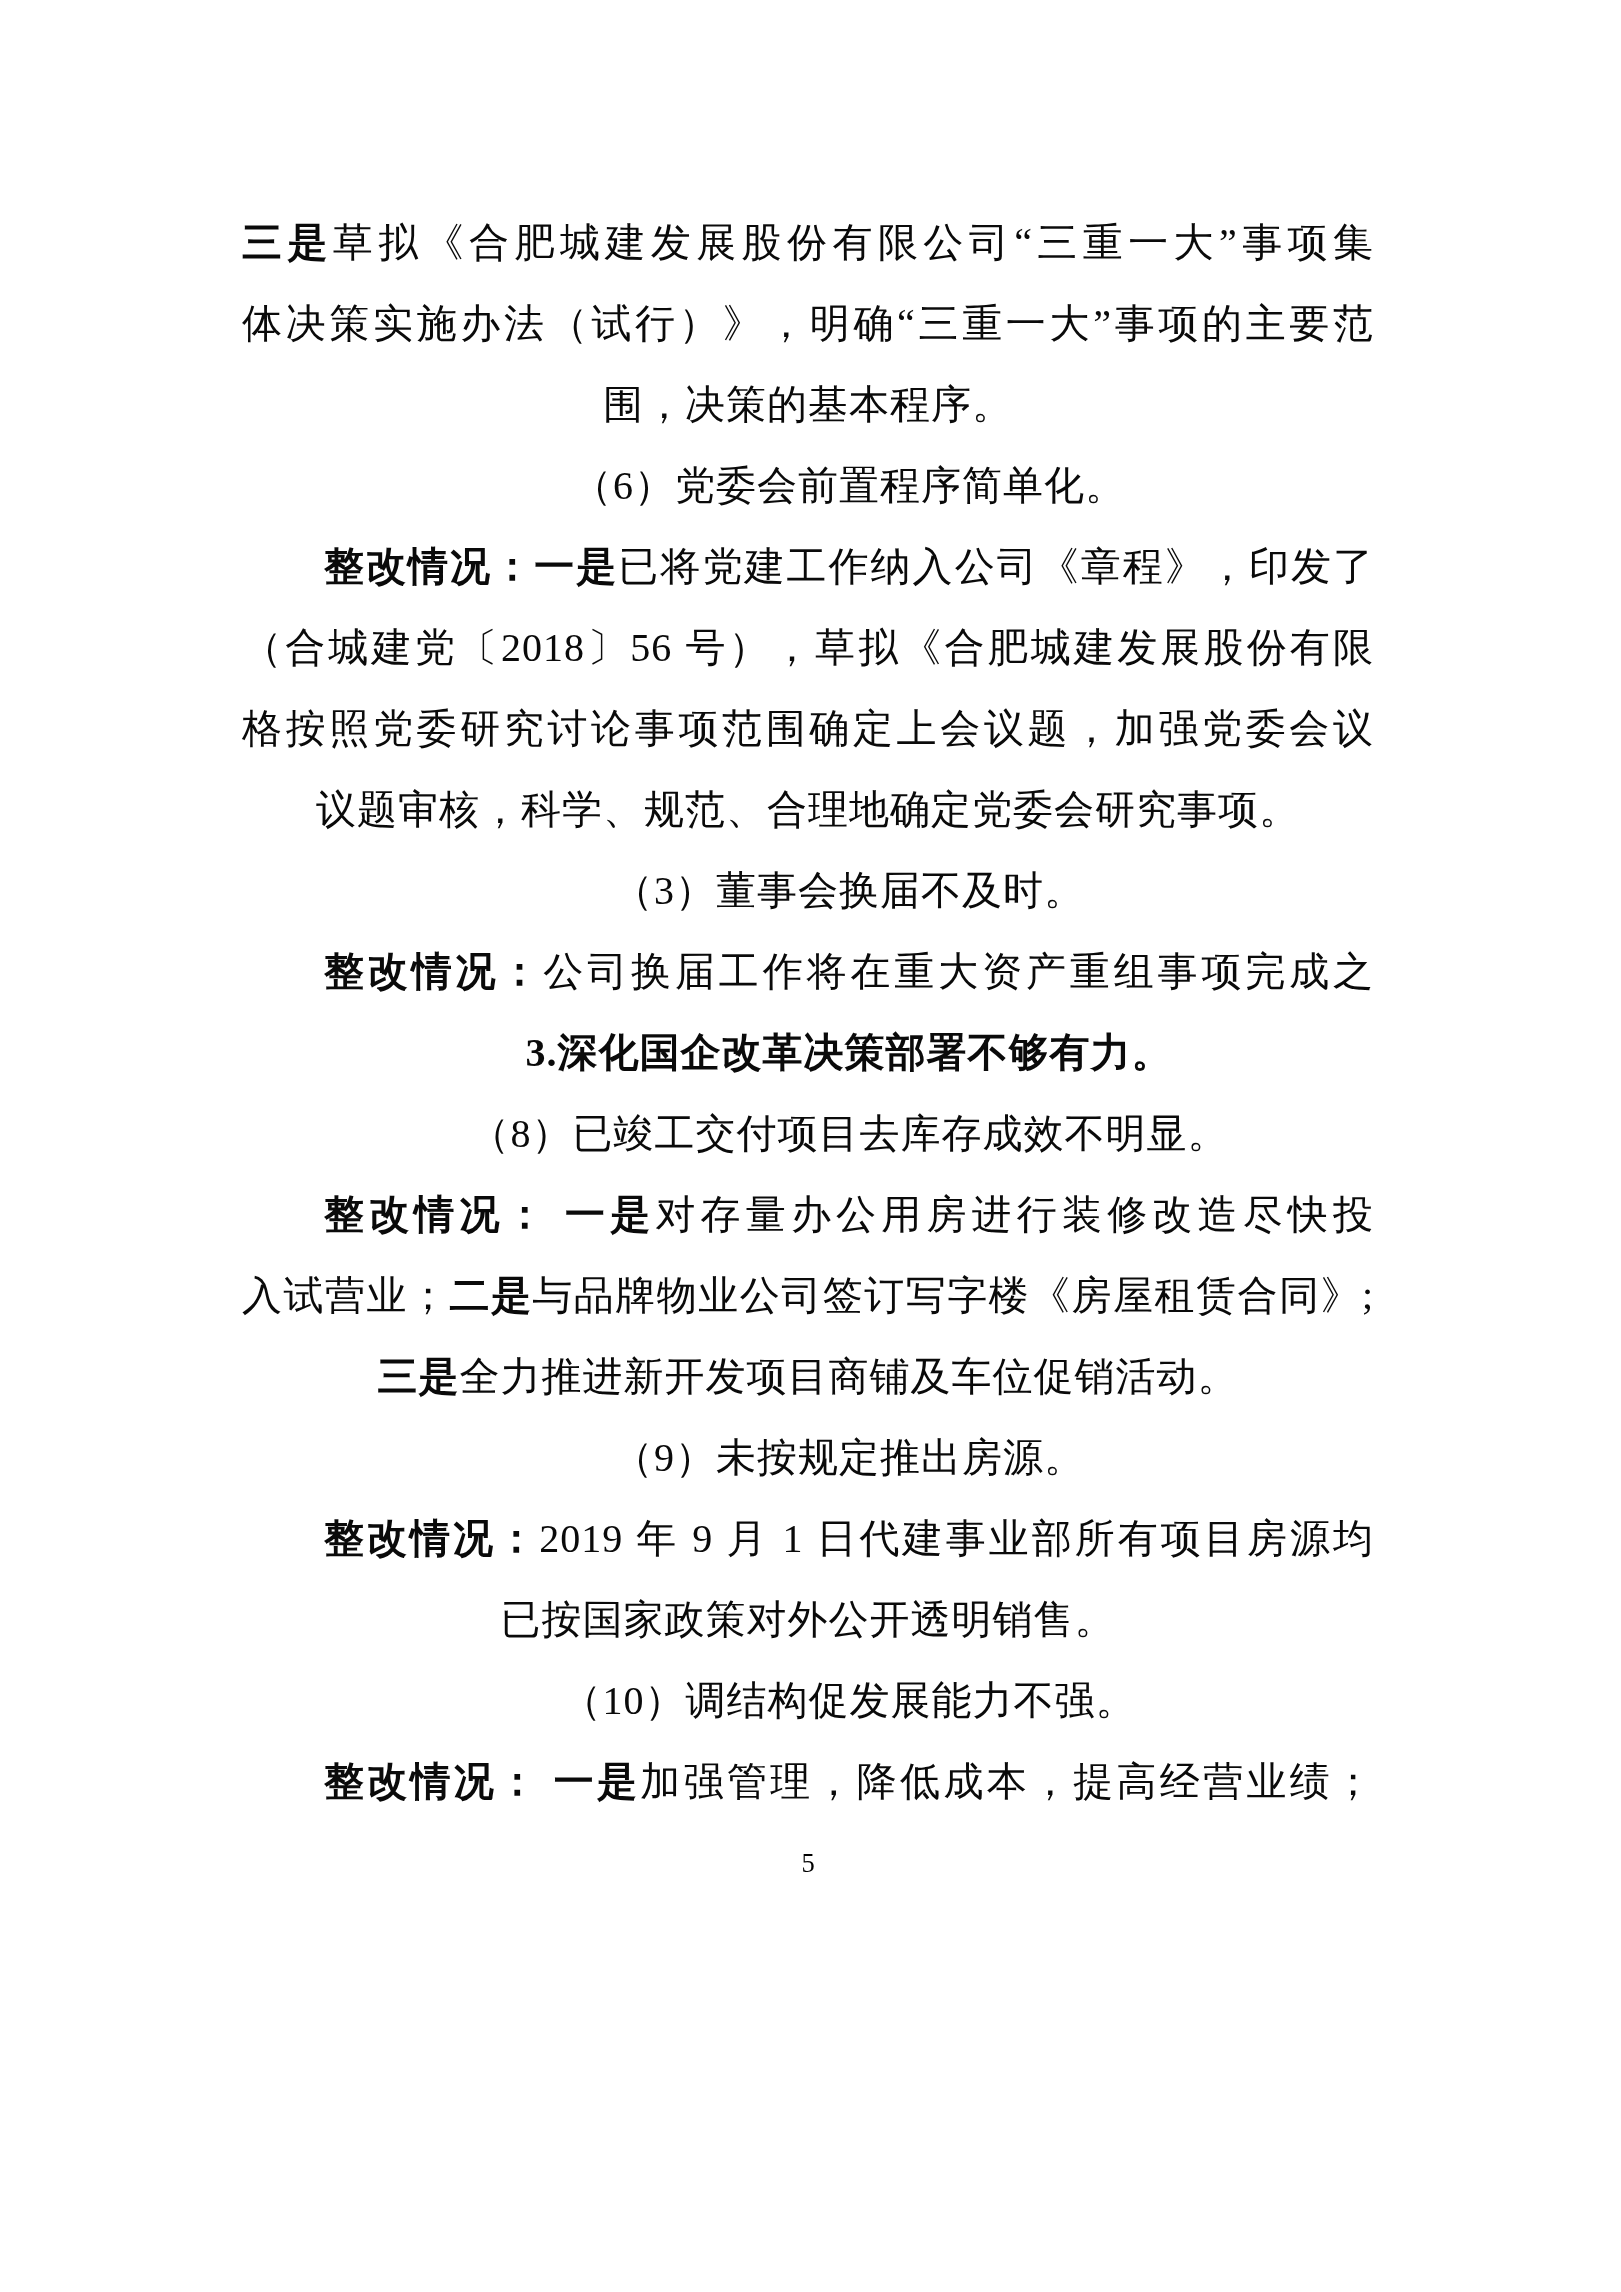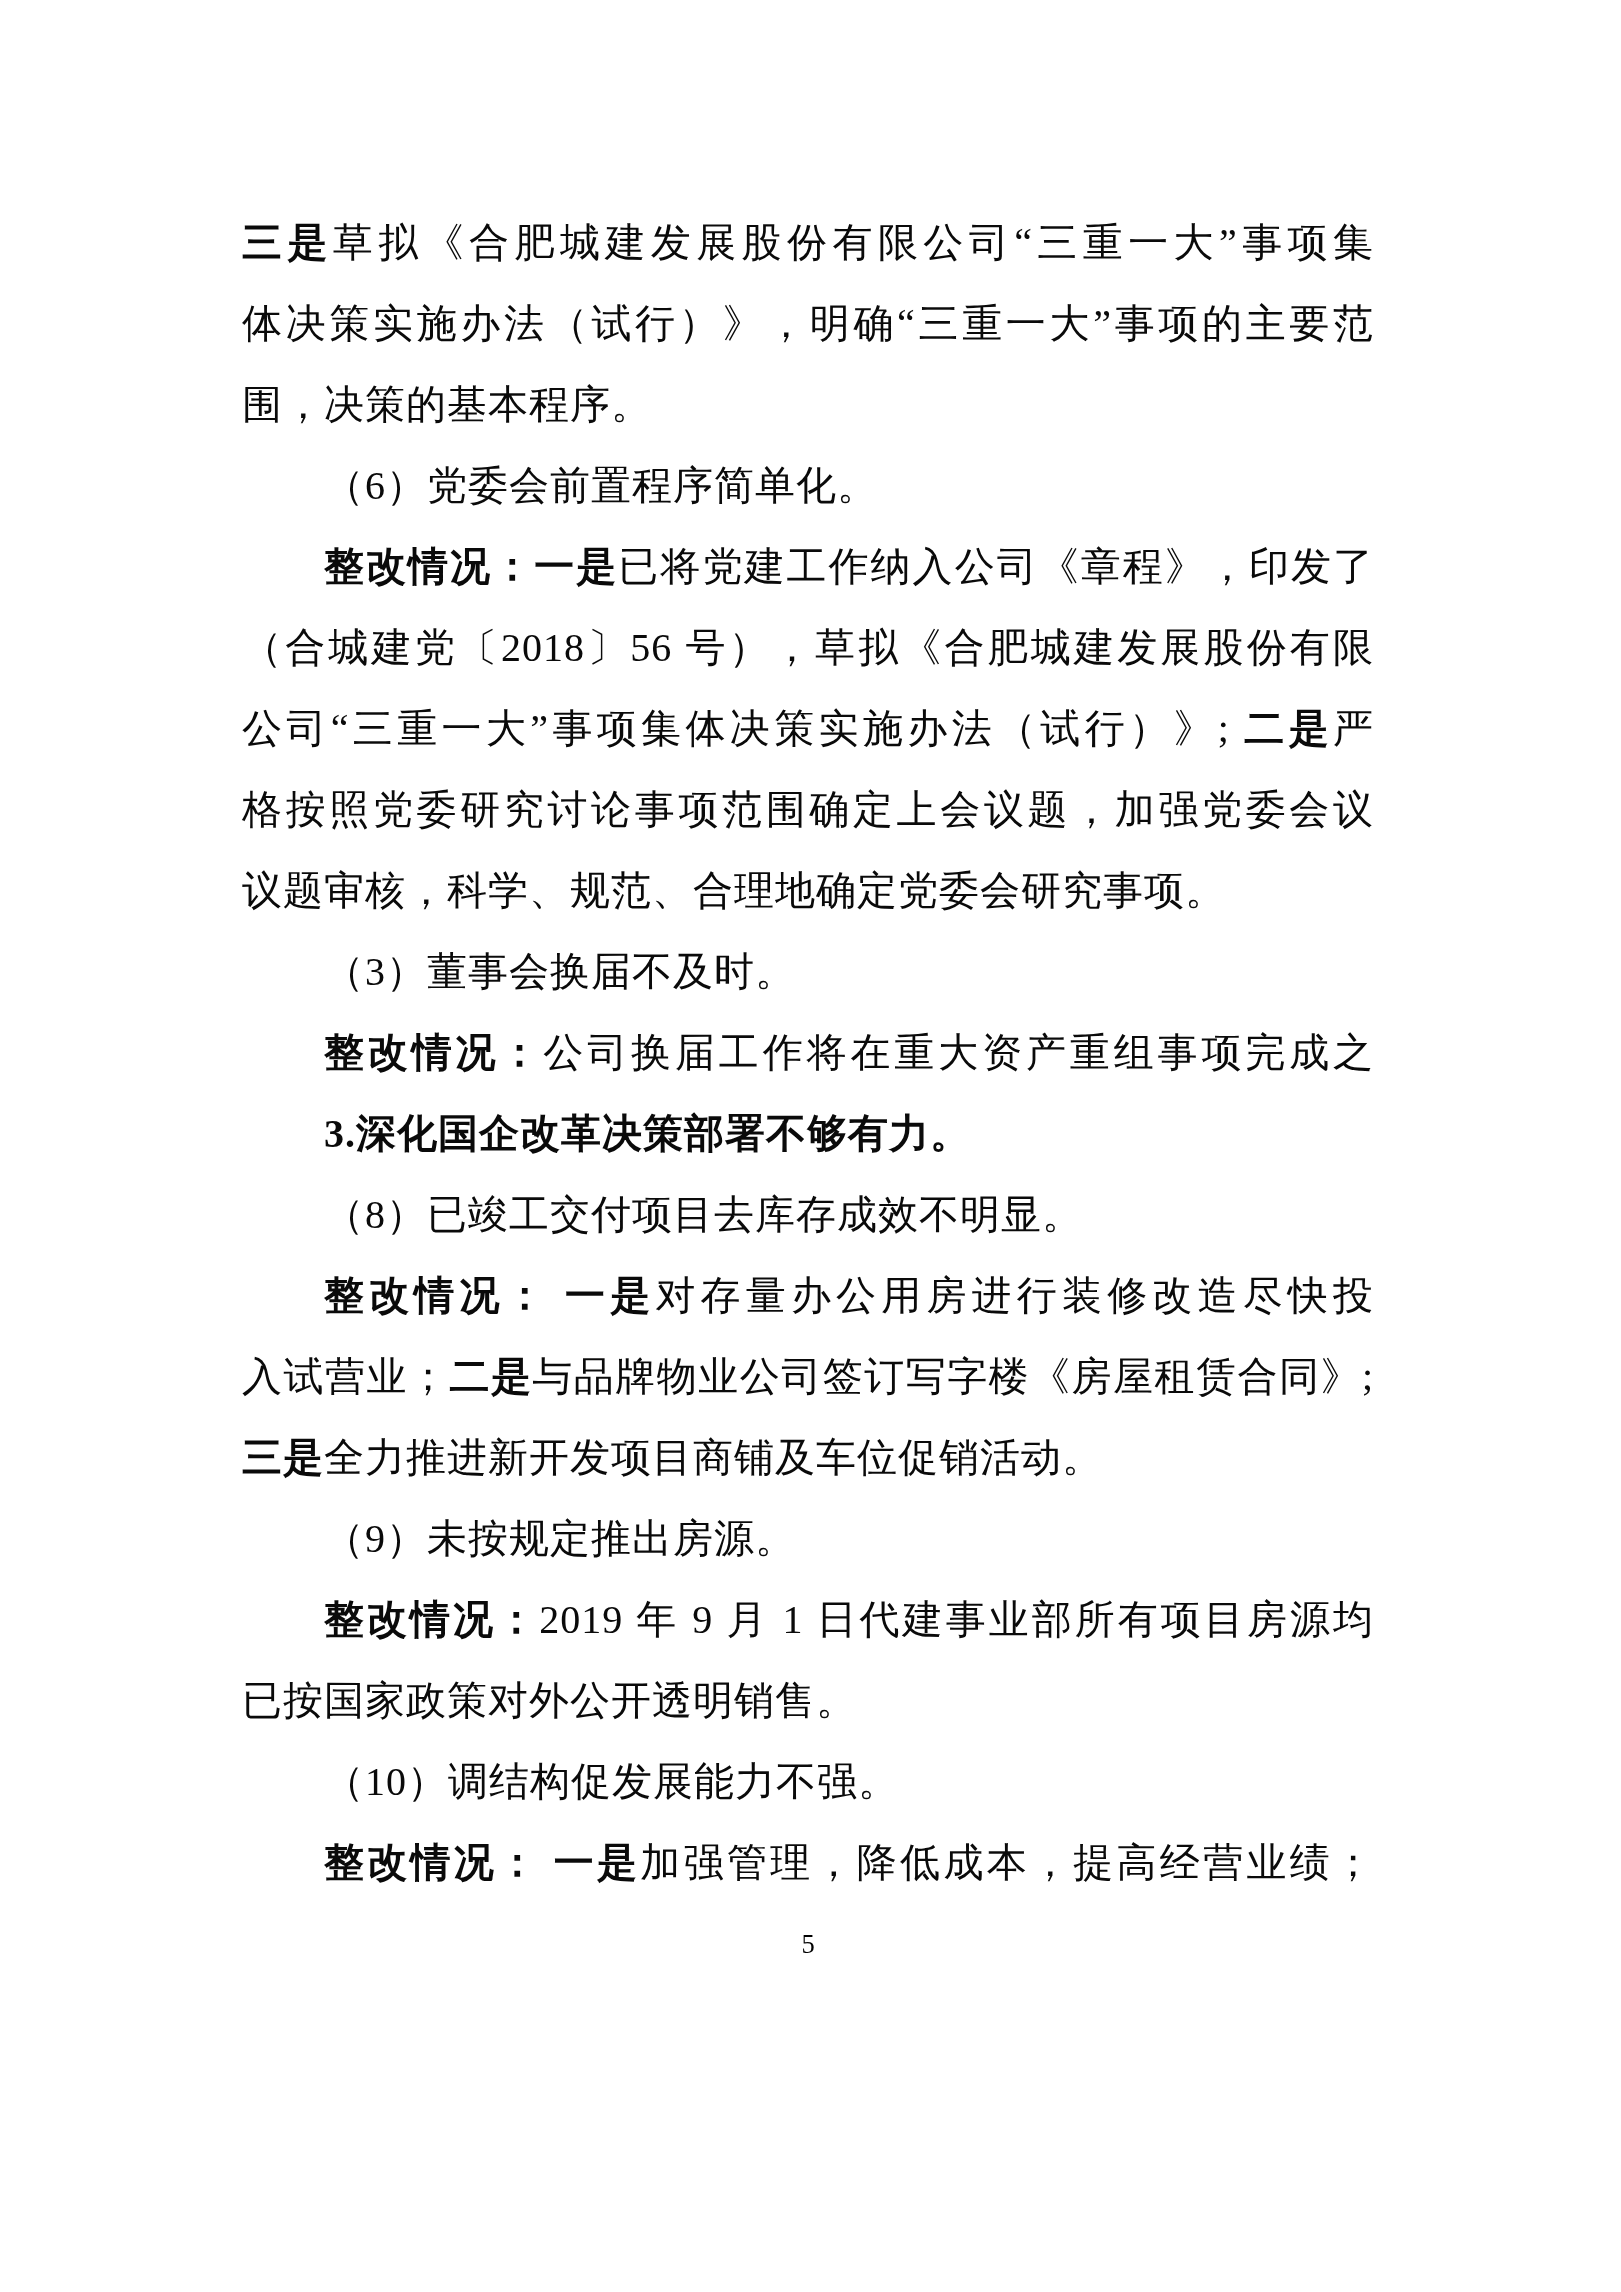--- a/index.html
+++ b/index.html
@@ -20,21 +20,21 @@
     position: absolute;
     left: 242px;
     top: 202px;
     width: 1132px;
   }
   .line {
     height: 81px;
     line-height: 81px;
     font-size: 40px;
     letter-spacing: 1px;
-    text-align: left;
+    text-align: center;
   }
   .line.justify {
     text-align: justify;
     text-align-last: justify;
   }
   .line.indent {
     text-indent: 82px;
   }
   .seg { }
   .bd {
@@ -54,21 +54,20 @@
 
 <div class="page">
   <div class="doc-body">
 
     <div class="line justify"><span class="seg bd">三是</span><span class="seg">草拟《合肥城建发展股份有限公司“三重一大”事项集</span></div>
       <div class="line justify"><span class="seg">体决策实施办法（试行）》，明确“三重一大”事项的主要范</span></div>
       <div class="line"><span class="seg">围，决策的基本程序。</span></div>
       <div class="line indent"><span class="seg">（6）党委会前置程序简单化。</span></div>
       <div class="line justify indent"><span class="seg bd">整改情况：一是</span><span class="seg">已将党建工作纳入公司《章程》，印发了</span></div>
       <div class="line justify"><span class="seg">（合城建党〔2018〕56 号），草拟《合肥城建发展股份有限</span></div>
-      <div class="line justify"><span class="seg">公司“三重一大”事项集体决策实施办法（试行）》; </span><span class="seg bd">二是</span><span class="seg">严</span></div>
       <div class="line justify"><span class="seg">格按照党委研究讨论事项范围确定上会议题，加强党委会议</span></div>
       <div class="line"><span class="seg">议题审核，科学、规范、合理地确定党委会研究事项。</span></div>
       <div class="line indent"><span class="seg">（3）董事会换届不及时。</span></div>
       <div class="line justify indent"><span class="seg bd">整改情况：</span><span class="seg">公司换届工作将在重大资产重组事项完成之</span></div>
       <div class="line indent"><span class="seg bd">3.深化国企改革决策部署不够有力。</span></div>
       <div class="line indent"><span class="seg">（8）已竣工交付项目去库存成效不明显。</span></div>
       <div class="line justify indent"><span class="seg bd">整改情况： 一是</span><span class="seg">对存量办公用房进行装修改造尽快投</span></div>
       <div class="line justify"><span class="seg">入试营业；</span><span class="seg bd">二是</span><span class="seg">与品牌物业公司签订写字楼《房屋租赁合同》;</span></div>
       <div class="line"><span class="seg bd">三是</span><span class="seg">全力推进新开发项目商铺及车位促销活动。</span></div>
       <div class="line indent"><span class="seg">（9）未按规定推出房源。</span></div>

